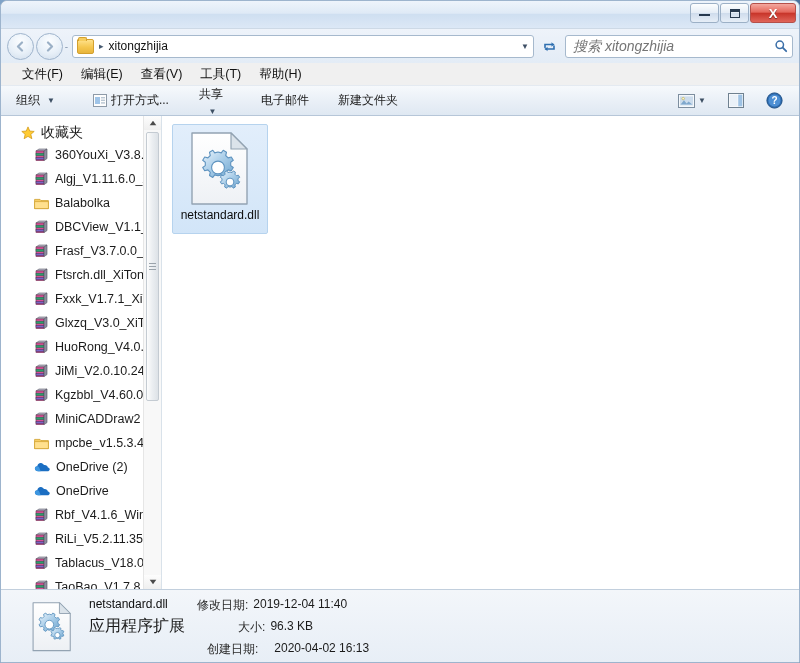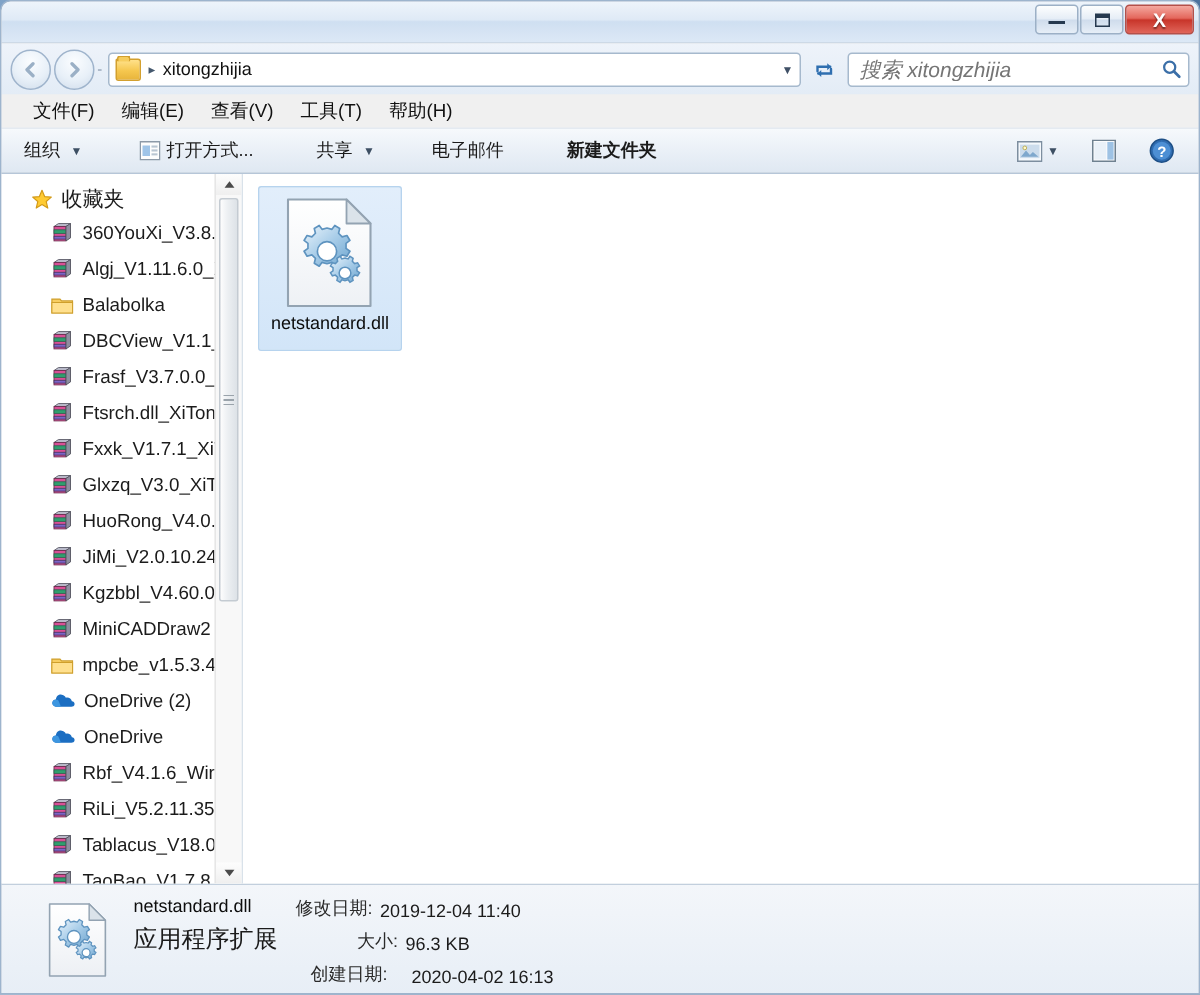--- a/index.html
+++ b/index.html
@@ -158,21 +158,21 @@
     padding:6px 0 6px 26px;
     background:linear-gradient(to bottom,#f3f6fa 0%,#e7eef6 100%);
     border-top:1px solid #c2cfdd;
   }
   .det-icon{width:50px;height:54px;display:flex;align-items:center;justify-content:center;flex:none;}
   .det-grid{display:flex;gap:8px;font-size:12px;color:#1b1b1b;}
   .det-col-left{display:flex;flex-direction:column;gap:5px;width:100px;}
   .det-col-right{display:flex;flex-direction:column;gap:5px;}
   .det-name{font-size:12px;color:#0d0d0d;}
   .det-type{font-size:16px;color:#1b1b1b;}
-  .det-line{display:flex;gap:5px;align-items:flex-end;}
+  .det-line{display:flex;gap:5px;}
   .det-key{color:#2a2a2a;}
   .det-val{color:#1b1b1b;}
   .r-align{display:flex;justify-content:flex-end;}
 </style>
 </head>
 <body>
 
 <div class="window">
 
   <div class="titlebar">
@@ -248,28 +248,28 @@
     <div class="tbtn" style="margin-left:22px;">
       <svg width="14" height="13" viewBox="0 0 14 13">
         <rect x="0.5" y="0.5" width="13" height="12" fill="#fdfdfd" stroke="#8d9aa8"></rect>
         <rect x="2" y="3" width="5" height="7" fill="#9fc4e8"></rect>
         <rect x="8" y="3" width="4" height="1.4" fill="#b9c6d2"></rect>
         <rect x="8" y="5.6" width="4" height="1.4" fill="#b9c6d2"></rect>
         <rect x="8" y="8.2" width="4" height="1.4" fill="#b9c6d2"></rect>
       </svg>
       <span>打开方式...</span>
     </div>
-    <div class="tbtn" style="margin-left:26px;">
+    <div class="tbtn" style="margin-left:14px;flex-direction:column;">
       <span>共享</span>
       <span class="caret">▼</span>
     </div>
     <div class="tbtn" style="margin-left:22px;">
       <span>电子邮件</span>
     </div>
-    <div class="tbtn" style="margin-left:26px;font-weight:bold;">
+    <div class="tbtn" style="margin-left:13px;">
       <span>新建文件夹</span>
     </div>
 
     <div class="tb-spacer"></div>
 
     <div class="tb-ico-btn">
       <svg width="17" height="14" viewBox="0 0 17 14">
         <rect x="0.5" y="0.5" width="16" height="13" fill="#f4f8fc" stroke="#7d8e9f"></rect>
         <rect x="2" y="2.4" width="13" height="9" fill="#ccdcec"></rect>
         <path d="M2.6 10.5 L6 6.3 L8.6 9.4 L10.6 7.4 L14.3 10.5 Z" fill="#7fa8cd"></path>

